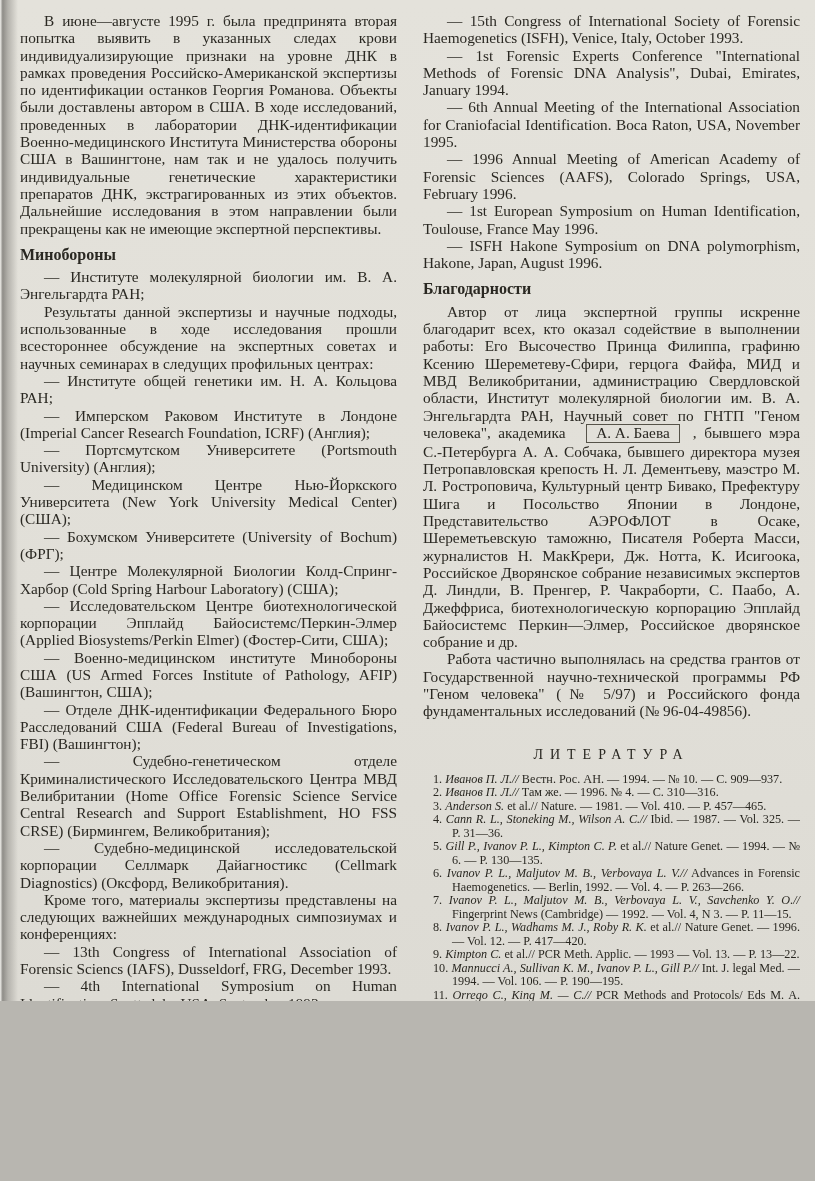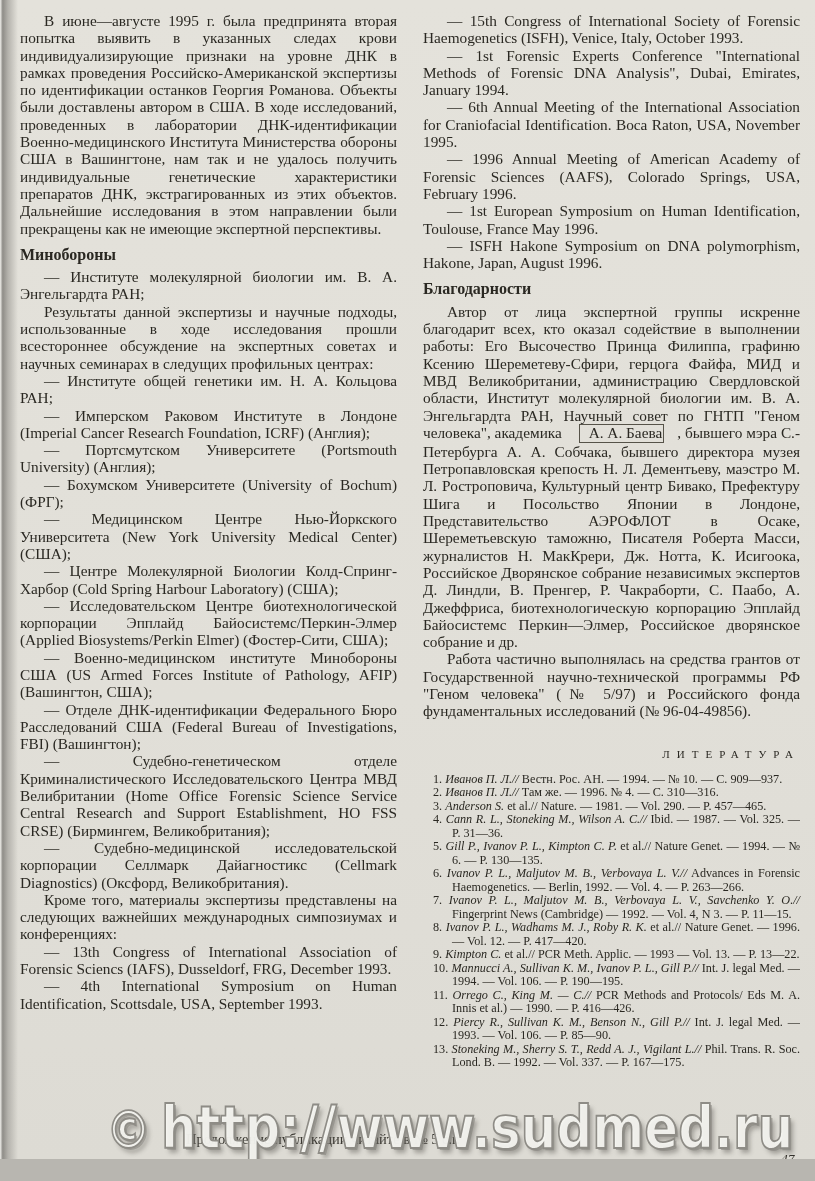--- a/index.html
+++ b/index.html
@@ -1,41 +1,41 @@
 <!DOCTYPE html>
 <html><head>
 <meta charset="utf-8">
 <style>
   html,body { margin:0; padding:0; background:#b8b6b0; }
   .sheet {
-    position:relative; width:815px; height:1159px;
+    position:relative; width:815px; height:1001px;
     background:linear-gradient(180deg,#e4e2db 0%, #e1dfd8 60%, #dddbd4 100%);
     overflow:hidden;
     font-family:"Liberation Serif", serif;
     color:#2a2822;
   }
   .edge-left {
     position:absolute; left:0; top:0; bottom:0; width:18px; z-index:4;
     background:linear-gradient(90deg,#f2f1ed 0%, #8f8d88 15%, #b5b3ad 45%, rgba(225,223,216,0) 100%);
     pointer-events:none;
   }
   .columns { position:absolute; left:20px; top:12px; width:780px; display:flex; gap:26px; z-index:1; }
   .col { width:377px; text-align:justify; font-size:15.3px; line-height:17.3px; }
   .col p { margin:0; text-indent:24px; }
   .heading { font-weight:bold; text-indent:0 !important; margin:9px 0 5px !important; font-size:16px; }
   .lit-heading {
-    text-align:right; text-indent:0 !important; margin:26px 0 10px !important;
-    font-size:11px; letter-spacing:7px; font-weight:normal;
+    text-align:center; text-indent:0 !important; margin:26px 0 10px !important;
+    font-size:14px; letter-spacing:7px; font-weight:normal;
   }
   .refs { font-size:12.2px; line-height:13.5px; padding-left:10px; }
   .refs p.ref { text-indent:-19px; padding-left:19px; margin:0; }
   .ref-auth { font-style:italic; }
   .boxed {
     display:inline-block; text-indent:0; border:1.5px solid #565349;
-    padding:0 1px 1px 9px; line-height:16px; margin:0 13px;
+    padding:0 9px 1px 9px; line-height:16px; margin:0 13px;
   }
   .note {
     position:absolute; left:186px; top:1131px; z-index:2;
     font-size:14.5px; color:#3c3a34; white-space:nowrap;
   }
   .pageno { position:absolute; left:781px; top:1151px; z-index:2; font-size:13.5px; color:#33312b;font-style:italic; }
   .watermark {
     position:absolute; left:106px; top:1104px; z-index:5; white-space:nowrap;
     font-family:"DejaVu Sans", sans-serif; font-weight:bold; font-size:50px;
     color:rgba(245,245,241,0.93);
@@ -54,22 +54,22 @@
   <div class="columns">
 
     <div class="col">
       <p>В июне—августе 1995 г. была предпринята вторая попытка выявить в указанных следах крови индивидуализирующие признаки на уровне ДНК в рамках проведения Российско-Американской экспертизы по идентификации останков Георгия Романова. Объекты были доставлены автором в США. В ходе исследований, проведенных в лаборатории ДНК-идентификации Военно-медицинского Института Министерства обороны США в Вашингтоне, нам так и не удалось получить индивидуальные генетические характеристики препаратов ДНК, экстрагированных из этих объектов. Дальнейшие исследования в этом направлении были прекращены как не имеющие экспертной перспективы.</p>
       <p class="heading">Минобороны</p>
       <p>— Институте молекулярной биологии им. В. А. Энгельгардта РАН;</p>
       <p>Результаты данной экспертизы и научные подходы, использованные в ходе исследования прошли всестороннее обсуждение на экспертных советах и научных семинарах в следущих профильных центрах:</p>
       <p>— Институте общей генетики им. Н. А. Кольцова РАН;</p>
       <p>— Имперском Раковом Институте в Лондоне (Imperial Cancer Research Foundation, ICRF) (Англия);</p>
       <p>— Портсмутском Университете (Portsmouth University) (Англия);</p>
+      <p>— Медицинском Центре Нью-Йоркского Университета (New York University Medical Center) (США);</p>
       <p>— Бохумском Университете (University of Bochum) (ФРГ);</p>
-      <p>— Медицинском Центре Нью-Йоркского Университета (New York University Medical Center) (США);</p>
       <p>— Центре Молекулярной Биологии Колд-Спринг-Харбор (Cold Spring Harbour Laboratory) (США);</p>
       <p>— Исследовательском Центре биотехнологической корпорации Эпплайд Байосистемс/Перкин-Элмер (Applied Biosystems/Perkin Elmer) (Фостер-Сити, США);</p>
       <p>— Военно-медицинском институте Минобороны США (US Armed Forces Institute of Pathology, AFIP) (Вашингтон, США);</p>
       <p>— Отделе ДНК-идентификации Федерального Бюро Расследований США (Federal Bureau of Investigations, FBI) (Вашингтон);</p>
       <p>— Судебно-генетическом отделе Криминалистического Исследовательского Центра МВД Велибритании (Home Office Forensic Science Service Central Research and Support Establishment, HO FSS CRSE) (Бирмингем, Великобритания);</p>
       <p>— Судебно-медицинской исследовательской корпорации Селлмарк Дайагностикс (Cellmark Diagnostics) (Оксфорд, Великобритания).</p>
       <p>Кроме того, материалы экспертизы представлены на следующих важнейших международных симпозиумах и конференциях:</p>
       <p>— 13th Congress of International Association of Forensic Sciencs (IAFS), Dusseldorf, FRG, December 1993.</p>
       <p>— 4th International Symposium on Human Identification, Scottsdale, USA, September 1993.</p>
     </div>
@@ -81,21 +81,21 @@
       <p>— 1996 Annual Meeting of American Academy of Forensic Sciences (AAFS), Colorado Springs, USA, February 1996.</p>
       <p>— 1st European Symposium on Human Identification, Toulouse, France May 1996.</p>
       <p>— ISFH Hakone Symposium on DNA polymorphism, Hakone, Japan, August 1996.</p>
       <p class="heading">Благодарности</p>
       <p><span>Автор от лица экспертной группы искренне благодарит всех, кто оказал содействие в выполнении работы: Его Высочество Принца Филиппа, графиню Ксению Шереметеву-Сфири, герцога Файфа, МИД и МВД Великобритании, администрацию Свердловской области, Институт молекулярной биологии им. В. А. Энгельгардта РАН, Научный совет по ГНТП "Геном человека", академика</span> <span class="boxed">А. А. Баева</span><span>, бывшего мэра С.-Петербурга А. А. Собчака, бывшего директора музея Петропавловская крепость Н. Л. Дементьеву, маэстро М. Л. Ростроповича, Культурный центр Бивако, Префектуру Шига и Посольство Японии в Лондоне, Представительство АЭРОФЛОТ в Осаке, Шереметьевскую таможню, Писателя Роберта Масси, журналистов Н. МакКрери, Дж. Нотта, К. Исигоока, Российское Дворянское собрание независимых экспертов Д. Линдли, В. Пренгер, Р. Чакраборти, С. Паабо, А. Джеффриса, биотехнологическую корпорацию Эпплайд Байосистемс Перкин—Элмер, Российское дворянское собрание и др.</span></p>
       <p>Работа частично выполнялась на средства грантов от Государственной научно-технической программы РФ "Геном человека" (№ 5/97) и Российского фонда фундаментальных исследований (№ 96-04-49856).</p>
       <p class="lit-heading">ЛИТЕРАТУРА</p>
       <div class="refs">
         <p class="ref"><span>1.</span> <span class="ref-auth">Иванов П. Л.//</span><span> Вестн. Рос. АН. — 1994. — № 10. — С. 909—937.</span></p>
         <p class="ref"><span>2.</span> <span class="ref-auth">Иванов П. Л.//</span><span> Там же. — 1996. № 4. — С. 310—316.</span></p>
-        <p class="ref"><span>3.</span> <span class="ref-auth">Anderson S.</span><span> et al.// Nature. — 1981. — Vol. 290. — P. 457—465.</span></p>
+        <p class="ref"><span>3.</span> <span class="ref-auth">Anderson S.</span><span> et al.// Nature. — 1981. — Vol. 410. — P. 457—465.</span></p>
         <p class="ref"><span>4.</span> <span class="ref-auth">Cann R. L., Stoneking M., Wilson A. C.//</span><span> Ibid. — 1987. — Vol. 325. — P. 31—36.</span></p>
         <p class="ref"><span>5.</span> <span class="ref-auth">Gill P., Ivanov P. L., Kimpton C. P.</span><span> et al.// Nature Genet. — 1994. — № 6. — P. 130—135.</span></p>
         <p class="ref"><span>6.</span> <span class="ref-auth">Ivanov P. L., Maljutov M. B., Verbovaya L. V.//</span><span> Advances in Forensic Haemogenetics. — Berlin, 1992. — Vol. 4. — P. 263—266.</span></p>
         <p class="ref"><span>7.</span> <span class="ref-auth">Ivanov P. L., Maljutov M. B., Verbovaya L. V., Savchenko Y. O.//</span><span> Fingerprint News (Cambridge) — 1992. — Vol. 4, N 3. — P. 11—15.</span></p>
         <p class="ref"><span>8.</span> <span class="ref-auth">Ivanov P. L., Wadhams M. J., Roby R. K.</span><span> et al.// Nature Genet. — 1996. — Vol. 12. — P. 417—420.</span></p>
         <p class="ref"><span>9.</span> <span class="ref-auth">Kimpton C.</span><span> et al.// PCR Meth. Applic. — 1993 — Vol. 13. — P. 13—22.</span></p>
         <p class="ref"><span>10.</span> <span class="ref-auth">Mannucci A., Sullivan K. M., Ivanov P. L., Gill P.//</span><span> Int. J. legal Med. — 1994. — Vol. 106. — P. 190—195.</span></p>
         <p class="ref"><span>11.</span> <span class="ref-auth">Orrego C., King M. — C.//</span><span> PCR Methods and Protocols/ Eds M. A. Innis et al.) — 1990. — P. 416—426.</span></p>
         <p class="ref"><span>12.</span> <span class="ref-auth">Piercy R., Sullivan K. M., Benson N., Gill P.//</span><span> Int. J. legal Med. — 1993. — Vol. 106. — P. 85—90.</span></p>
         <p class="ref"><span>13.</span> <span class="ref-auth">Stoneking M., Sherry S. T., Redd A. J., Vigilant L.//</span><span> Phil. Trans. R. Soc. Lond. B. — 1992. — Vol. 337. — P. 167—175.</span></p>

